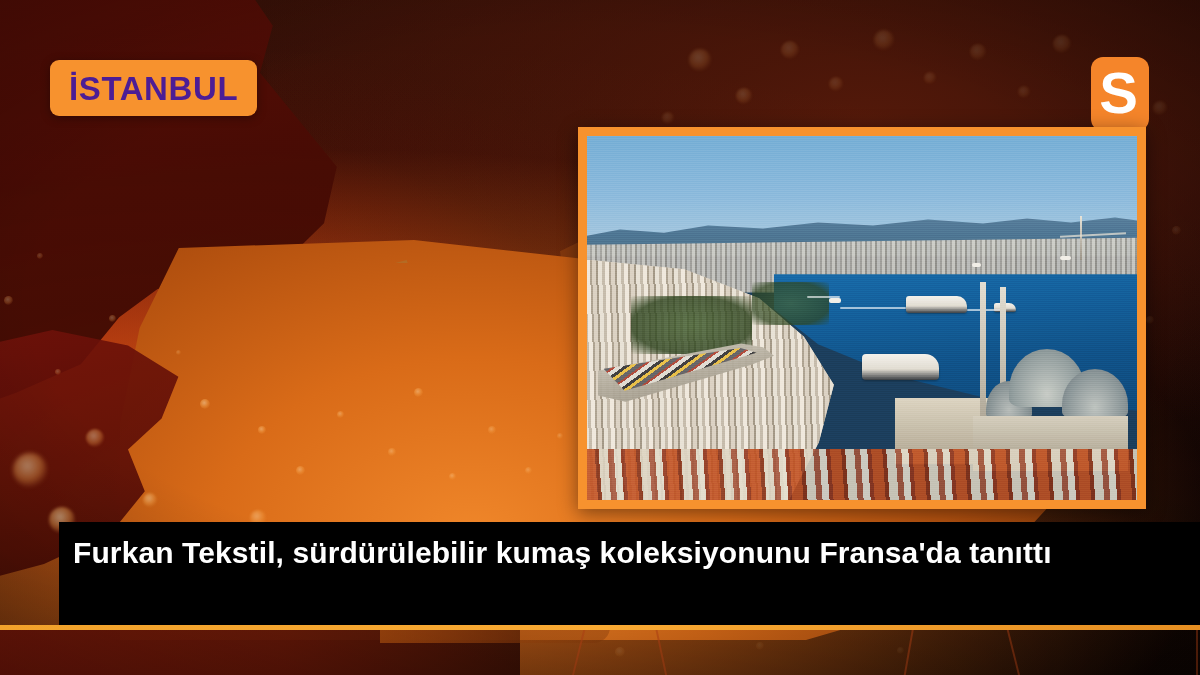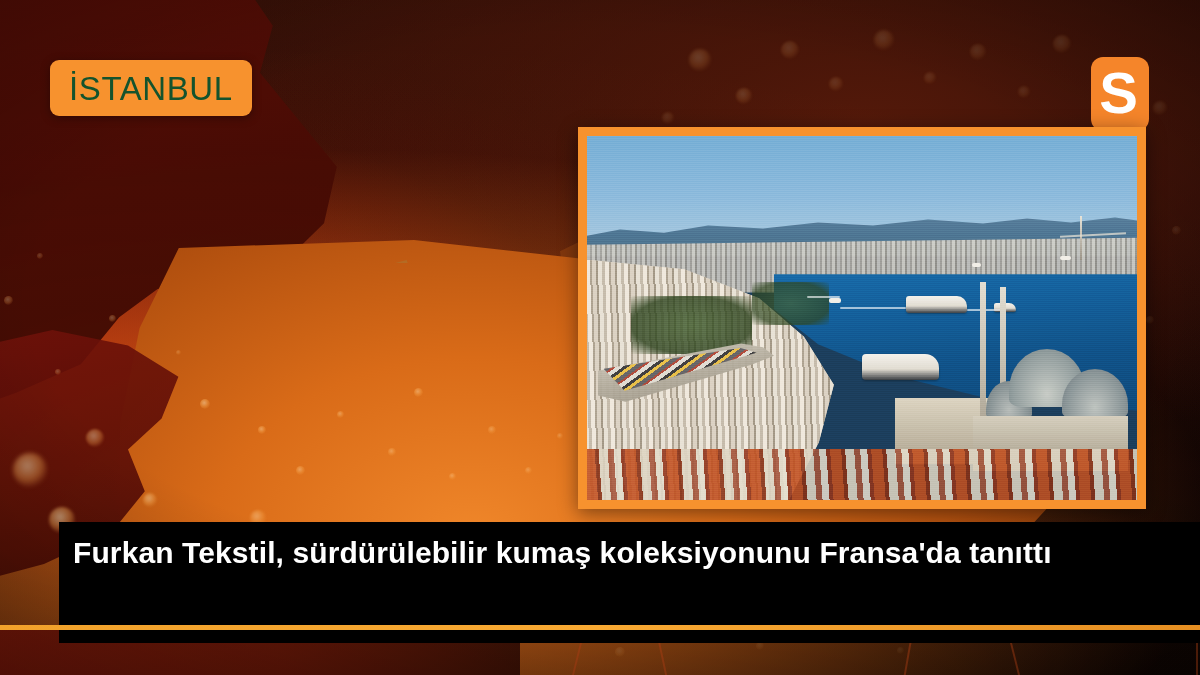--- a/index.html
+++ b/index.html
@@ -89,22 +89,22 @@
 
   
   #city-badge{
     position:absolute;left:50px;top:60px;
     height:56px;padding:0 19px;
     display:flex;align-items:center;
     background:#f7922e;border-radius:9px;
     box-shadow:0 2px 10px rgba(0,0,0,.35);
   }
   #city-badge .txt{
-    color:#14532d;font-size:33px;letter-spacing:.6px;
-    font-weight:400;line-height:1;white-space:nowrap;
+    color:#4c1d95;font-size:33px;letter-spacing:.6px;
+    font-weight:700;line-height:1;white-space:nowrap;
   }
 
   
   #brand-logo{
     position:absolute;left:1091px;top:57px;
     width:58px;height:74px;
     background:#f5852a;border-radius:12px;
     display:flex;align-items:center;justify-content:center;
     overflow:hidden;
   }
@@ -212,21 +212,21 @@
     background:linear-gradient(180deg,#e9e4d8,#9d968a);}
   .span{position:absolute;right:2%;top:27%;width:12%;height:1.6px;
     background:rgba(230,226,214,.75);transform:rotate(-3deg);}
   .photo-grain{position:absolute;inset:0;
     background:repeating-linear-gradient(0deg,rgba(0,0,0,.05) 0 1px,rgba(255,255,255,.03) 1px 2px);
     mix-blend-mode:overlay;}
 
   
   #headline-bar{
     position:absolute;left:59px;top:522px;
-    width:1141px;height:121px;
+    width:1141px;height:103px;
     background:#000;
     box-sizing:border-box;
     padding:13px 0 0 14px;
   }
   #headline-bar .hl{
     color:#fff;font-size:30px;font-weight:bold;line-height:1.23;
     letter-spacing:.1px;margin:0;max-width:1090px;
   }
   #accent-rule{
     position:absolute;left:0;top:625px;width:1200px;height:5px;

